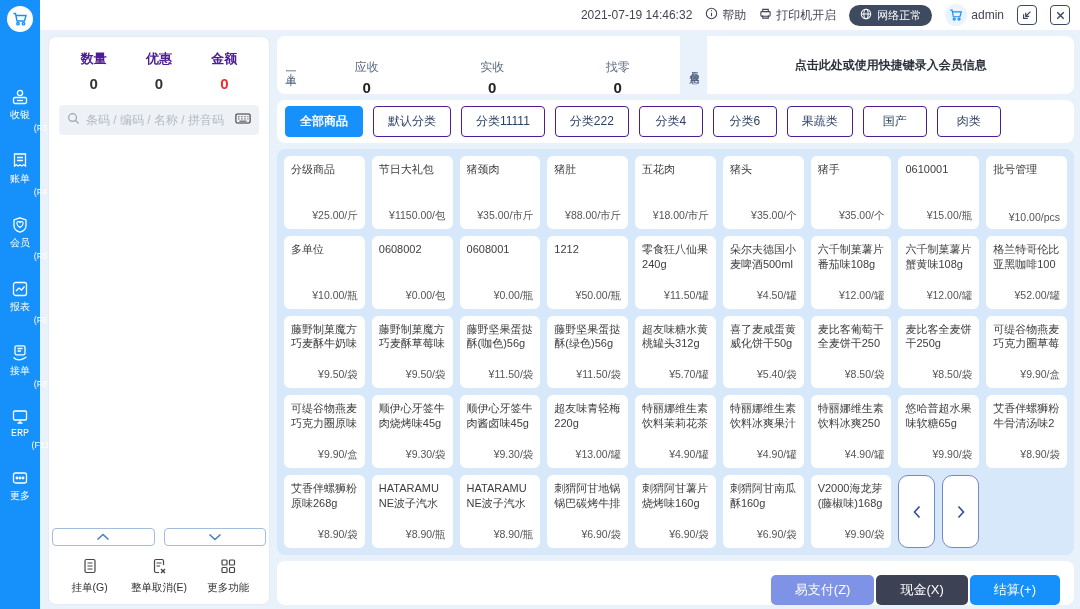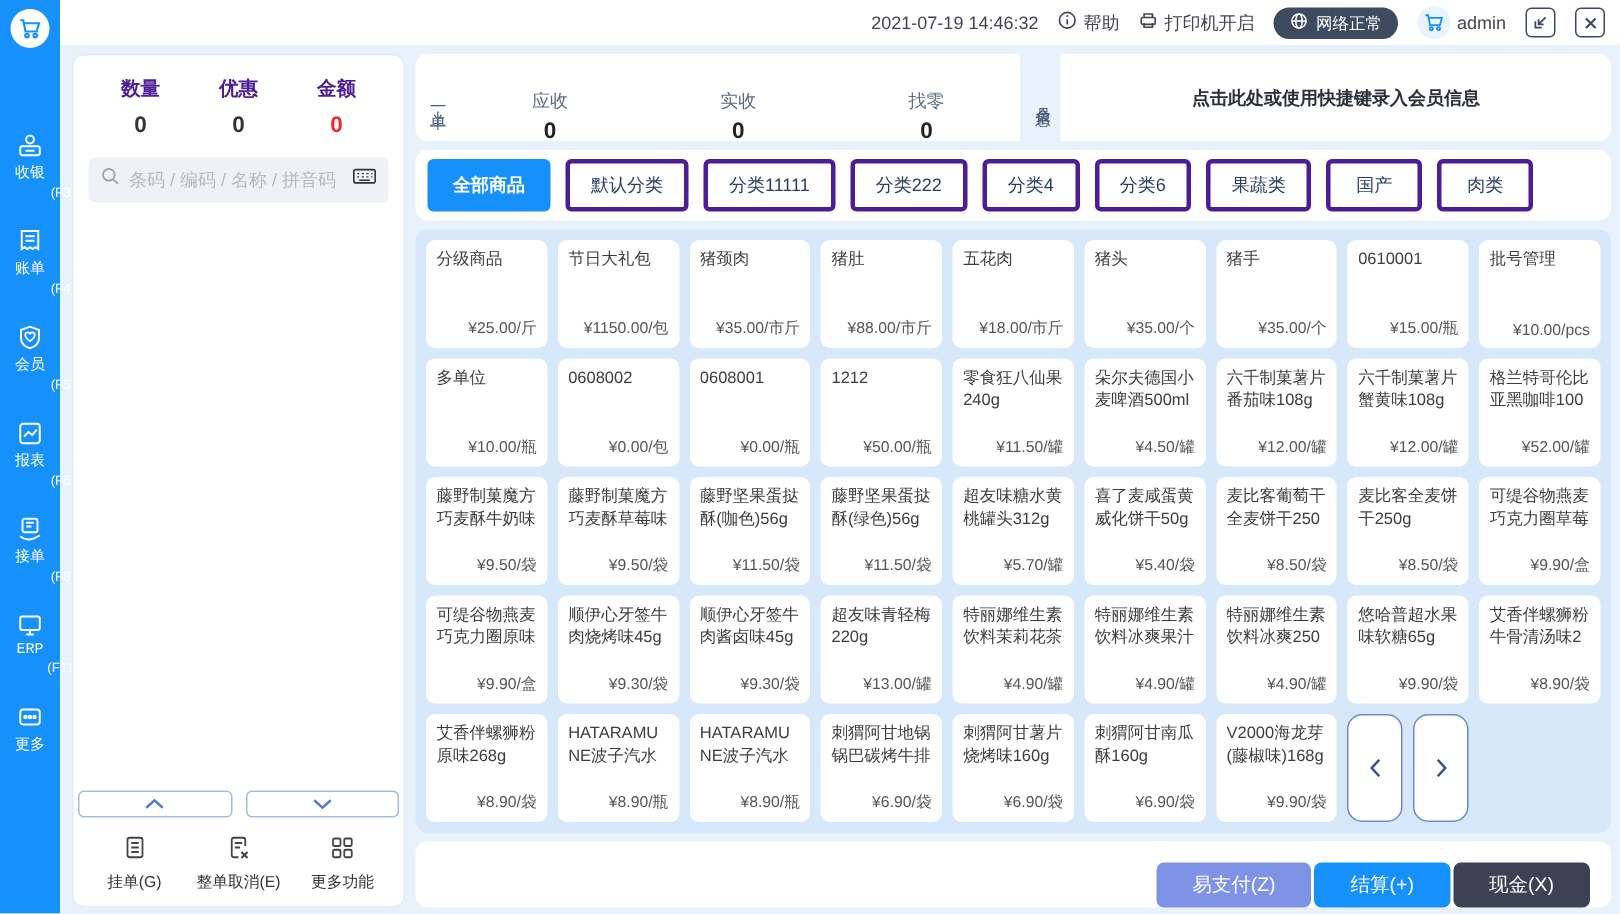--- a/index.html
+++ b/index.html
@@ -50,21 +50,21 @@
   .vtext { writing-mode:vertical-lr; text-orientation:upright; letter-spacing:1px; }
   .prev-order { width:27px; display:flex; align-items:center; justify-content:center; font-size:11px; color:#4a5d7e; cursor:pointer; }
   .amounts { flex:1.05; display:flex; }
   .amt { flex:1; display:flex; flex-direction:column; align-items:center; justify-content:center;margin-top:25px; }
   .amt-label { font-size:12px; color:#5a6b84; }
   .amt-value { font-size:15px; font-weight:bold; color:#222; margin-top:3px; }
   .member-tag { width:27px; background:#e9f1fb; display:flex; align-items:center; justify-content:center; font-size:10px; color:#4a5d7e; }
   .member-hint { width:46%; display:flex; align-items:center; justify-content:center; font-size:12px; font-weight:bold; color:#2a2f3a; cursor:pointer; }
 
   .tabs { background:#fff; border-radius:8px; padding:6px 8px; display:flex; gap:10px; align-items:center; flex-shrink:0; }
-  .tab { font-size:12px; color:#2b3f63; background:#fff; border:3px solid #4c1d95; border-radius:4px; padding:6px 16px; min-width:64px; text-align:center; cursor:pointer; padding-left:14px; padding-right:14px; white-space:nowrap; }
+  .tab { font-size:12px; color:#2b3f63; background:#fff; border:1px solid #4c1d95; border-radius:4px; padding:6px 16px; min-width:64px; text-align:center; cursor:pointer; padding-left:14px; padding-right:14px; white-space:nowrap; }
   .tab.active { background:#1690fb; border-color:#1690fb; color:#fff; font-weight:bold; }
 
   .grid { flex:1; background:#d7e8fa; border-radius:8px; padding:7px; display:grid; grid-template-columns:repeat(9,1fr); grid-auto-rows:1fr; gap:7px; min-height:0; }
   .card { background:#fff; border-radius:6px; padding:6px 7px; display:flex; flex-direction:column; justify-content:space-between; cursor:pointer; overflow:hidden;gap:13px; }
   .p-name { font-size:11px; color:#3d3d3d; line-height:1.35; word-break:break-all; display:-webkit-box; -webkit-line-clamp:2; -webkit-box-orient:vertical; overflow:hidden; }
   .p-price { font-size:10.5px; color:#555; align-self:flex-end; white-space:nowrap; }
   .pager { display:flex; gap:7px; }
   .pg-btn { flex:1; border:1px solid #7388cc; border-radius:10px; background:#fff; display:flex; align-items:center; justify-content:center; cursor:pointer; }
 
   .paybar { height:44px; background:#fff; border-radius:8px; display:flex; align-items:flex-end; justify-content:flex-end; gap:2px; padding-right:14px; flex-shrink:0; }
@@ -512,20 +512,20 @@
             <div class="pg-btn">
               <svg width="8" height="14" viewBox="0 0 8 14" fill="none" stroke="#2e4d93" stroke-width="1.6">
                   <path d="M1.5 1.5 L6.5 7 L1.5 12.5"></path>
                 </svg>
             </div>
           </div>
         </div>
 
         <div class="paybar">
             <button class="pay-btn" style="background: rgb(126, 146, 230);">易支付(Z)</button>
+            <button class="pay-btn" style="background: rgb(60, 66, 84);">现金(X)</button>
             <button class="pay-btn" style="background: rgb(22, 144, 251);">结算(+)</button>
-            <button class="pay-btn" style="background: rgb(60, 66, 84);">现金(X)</button>
           </div>
 
       </section>
     </div>
   </div>
 </div>
 
 </body></html>

